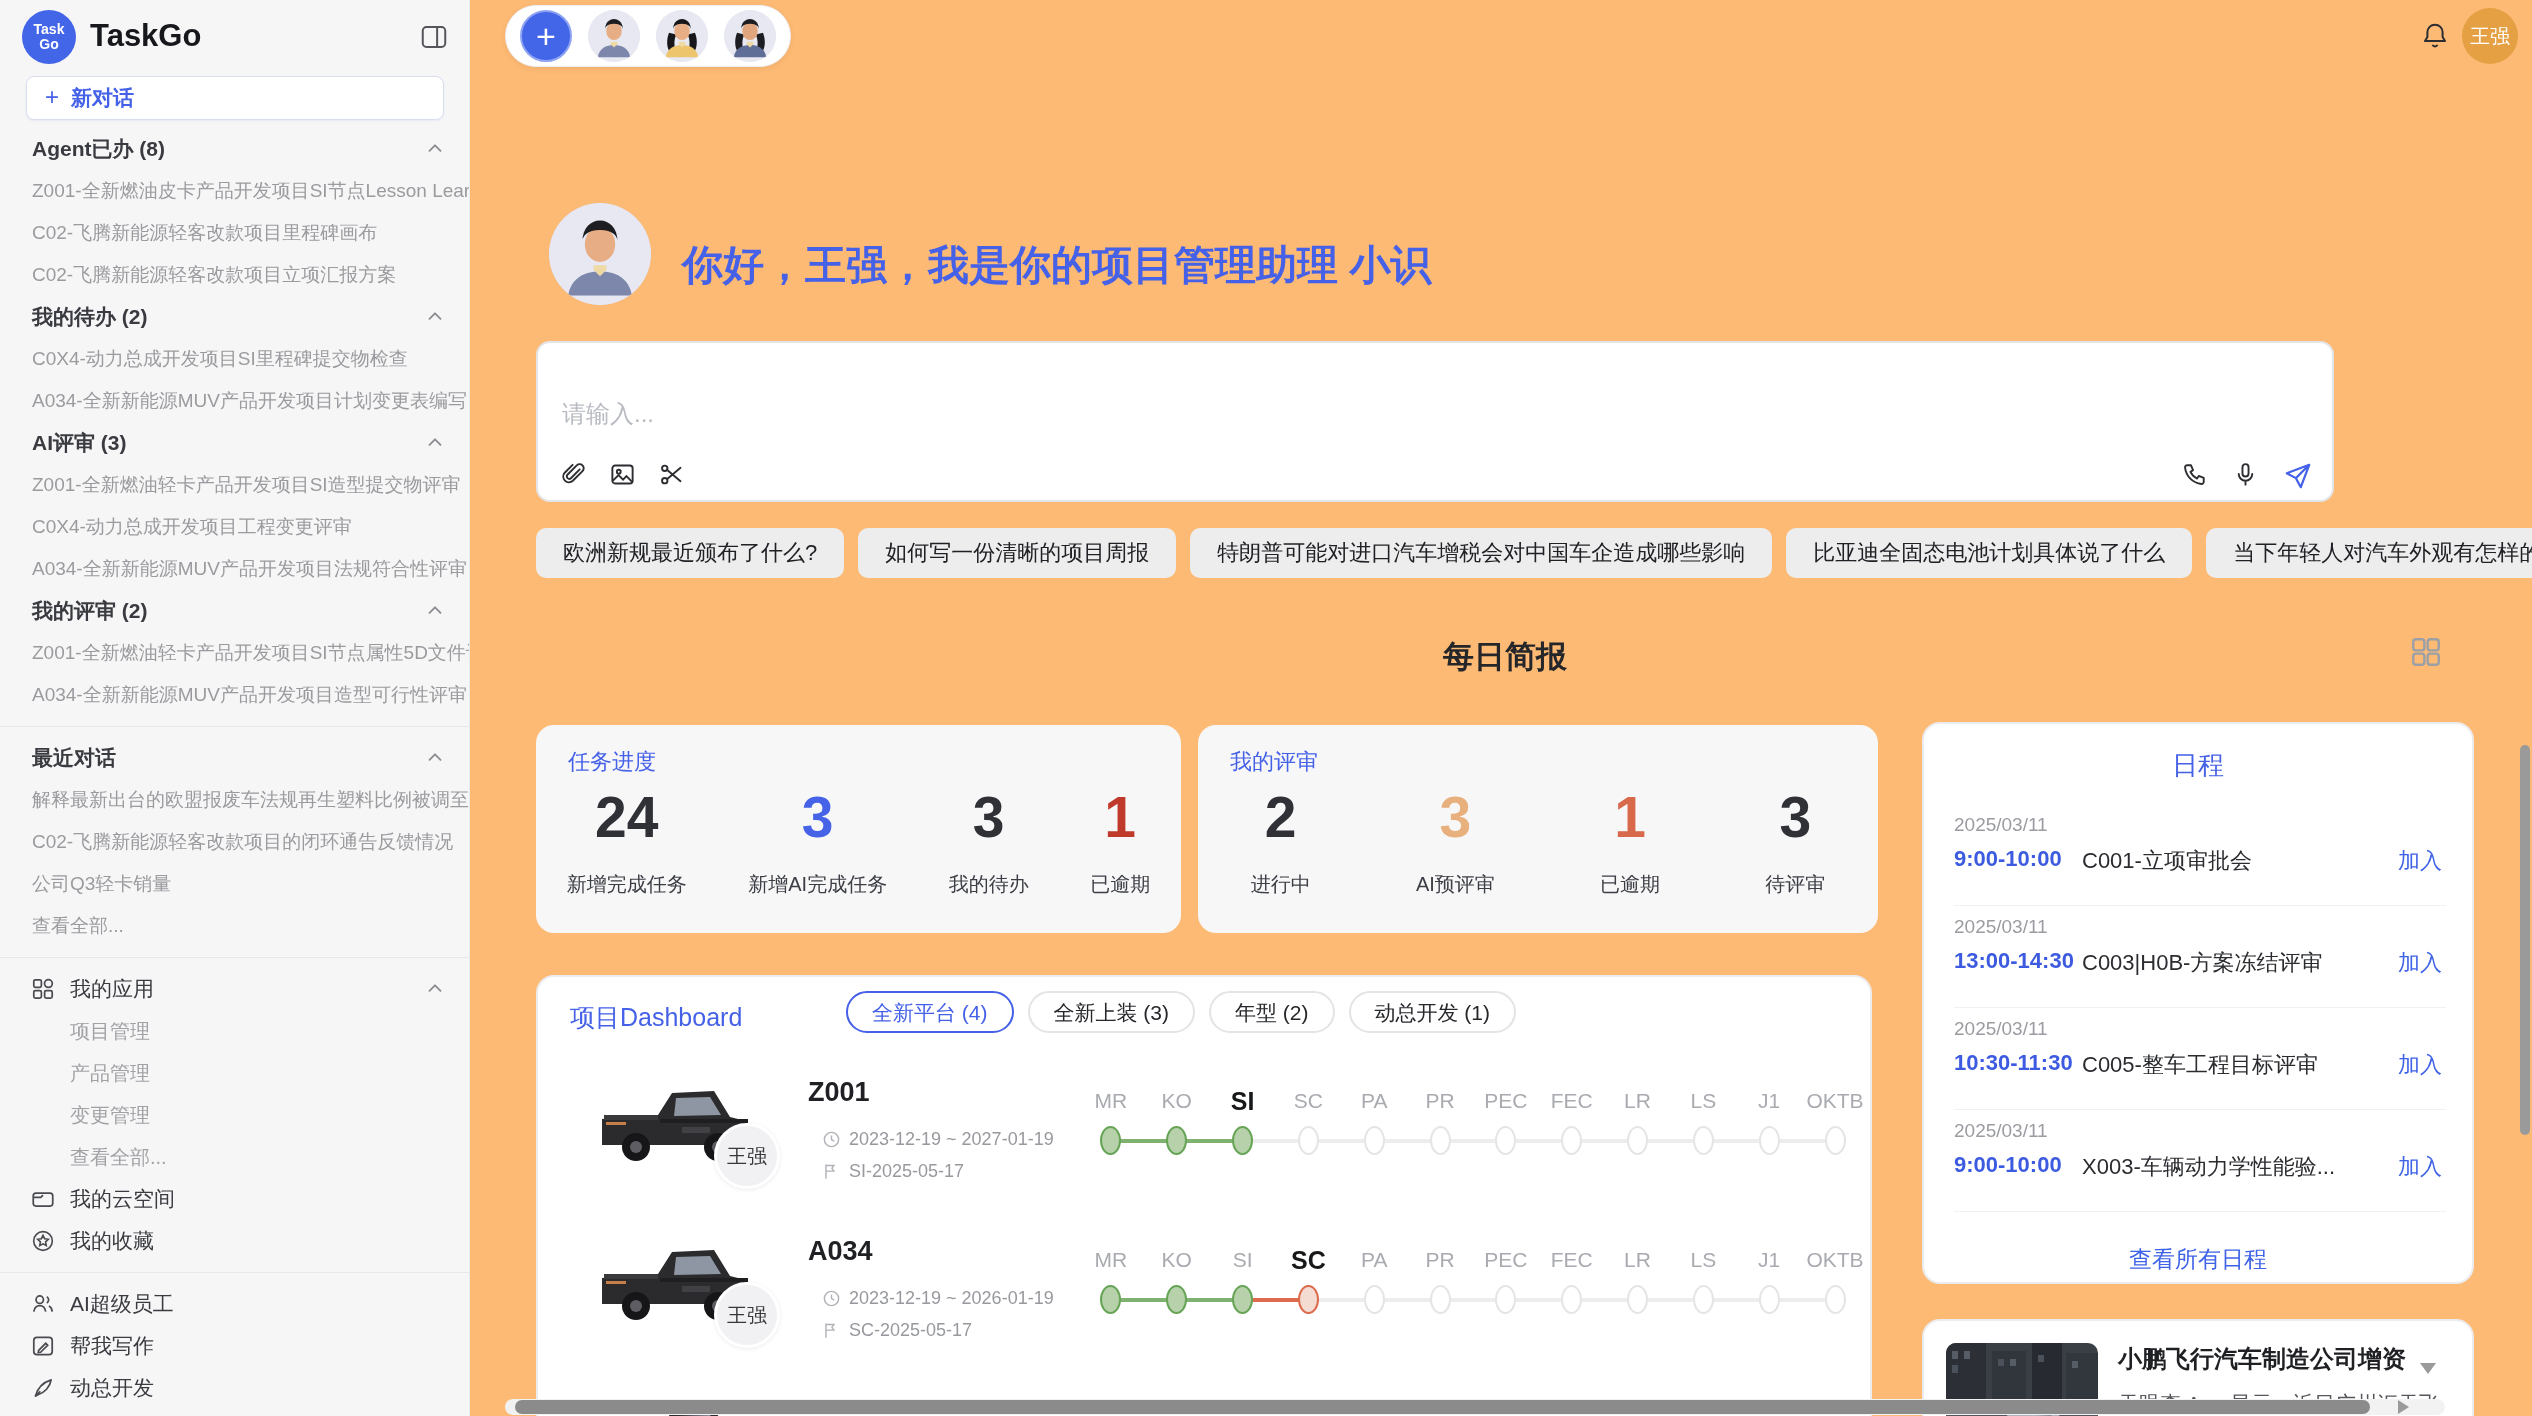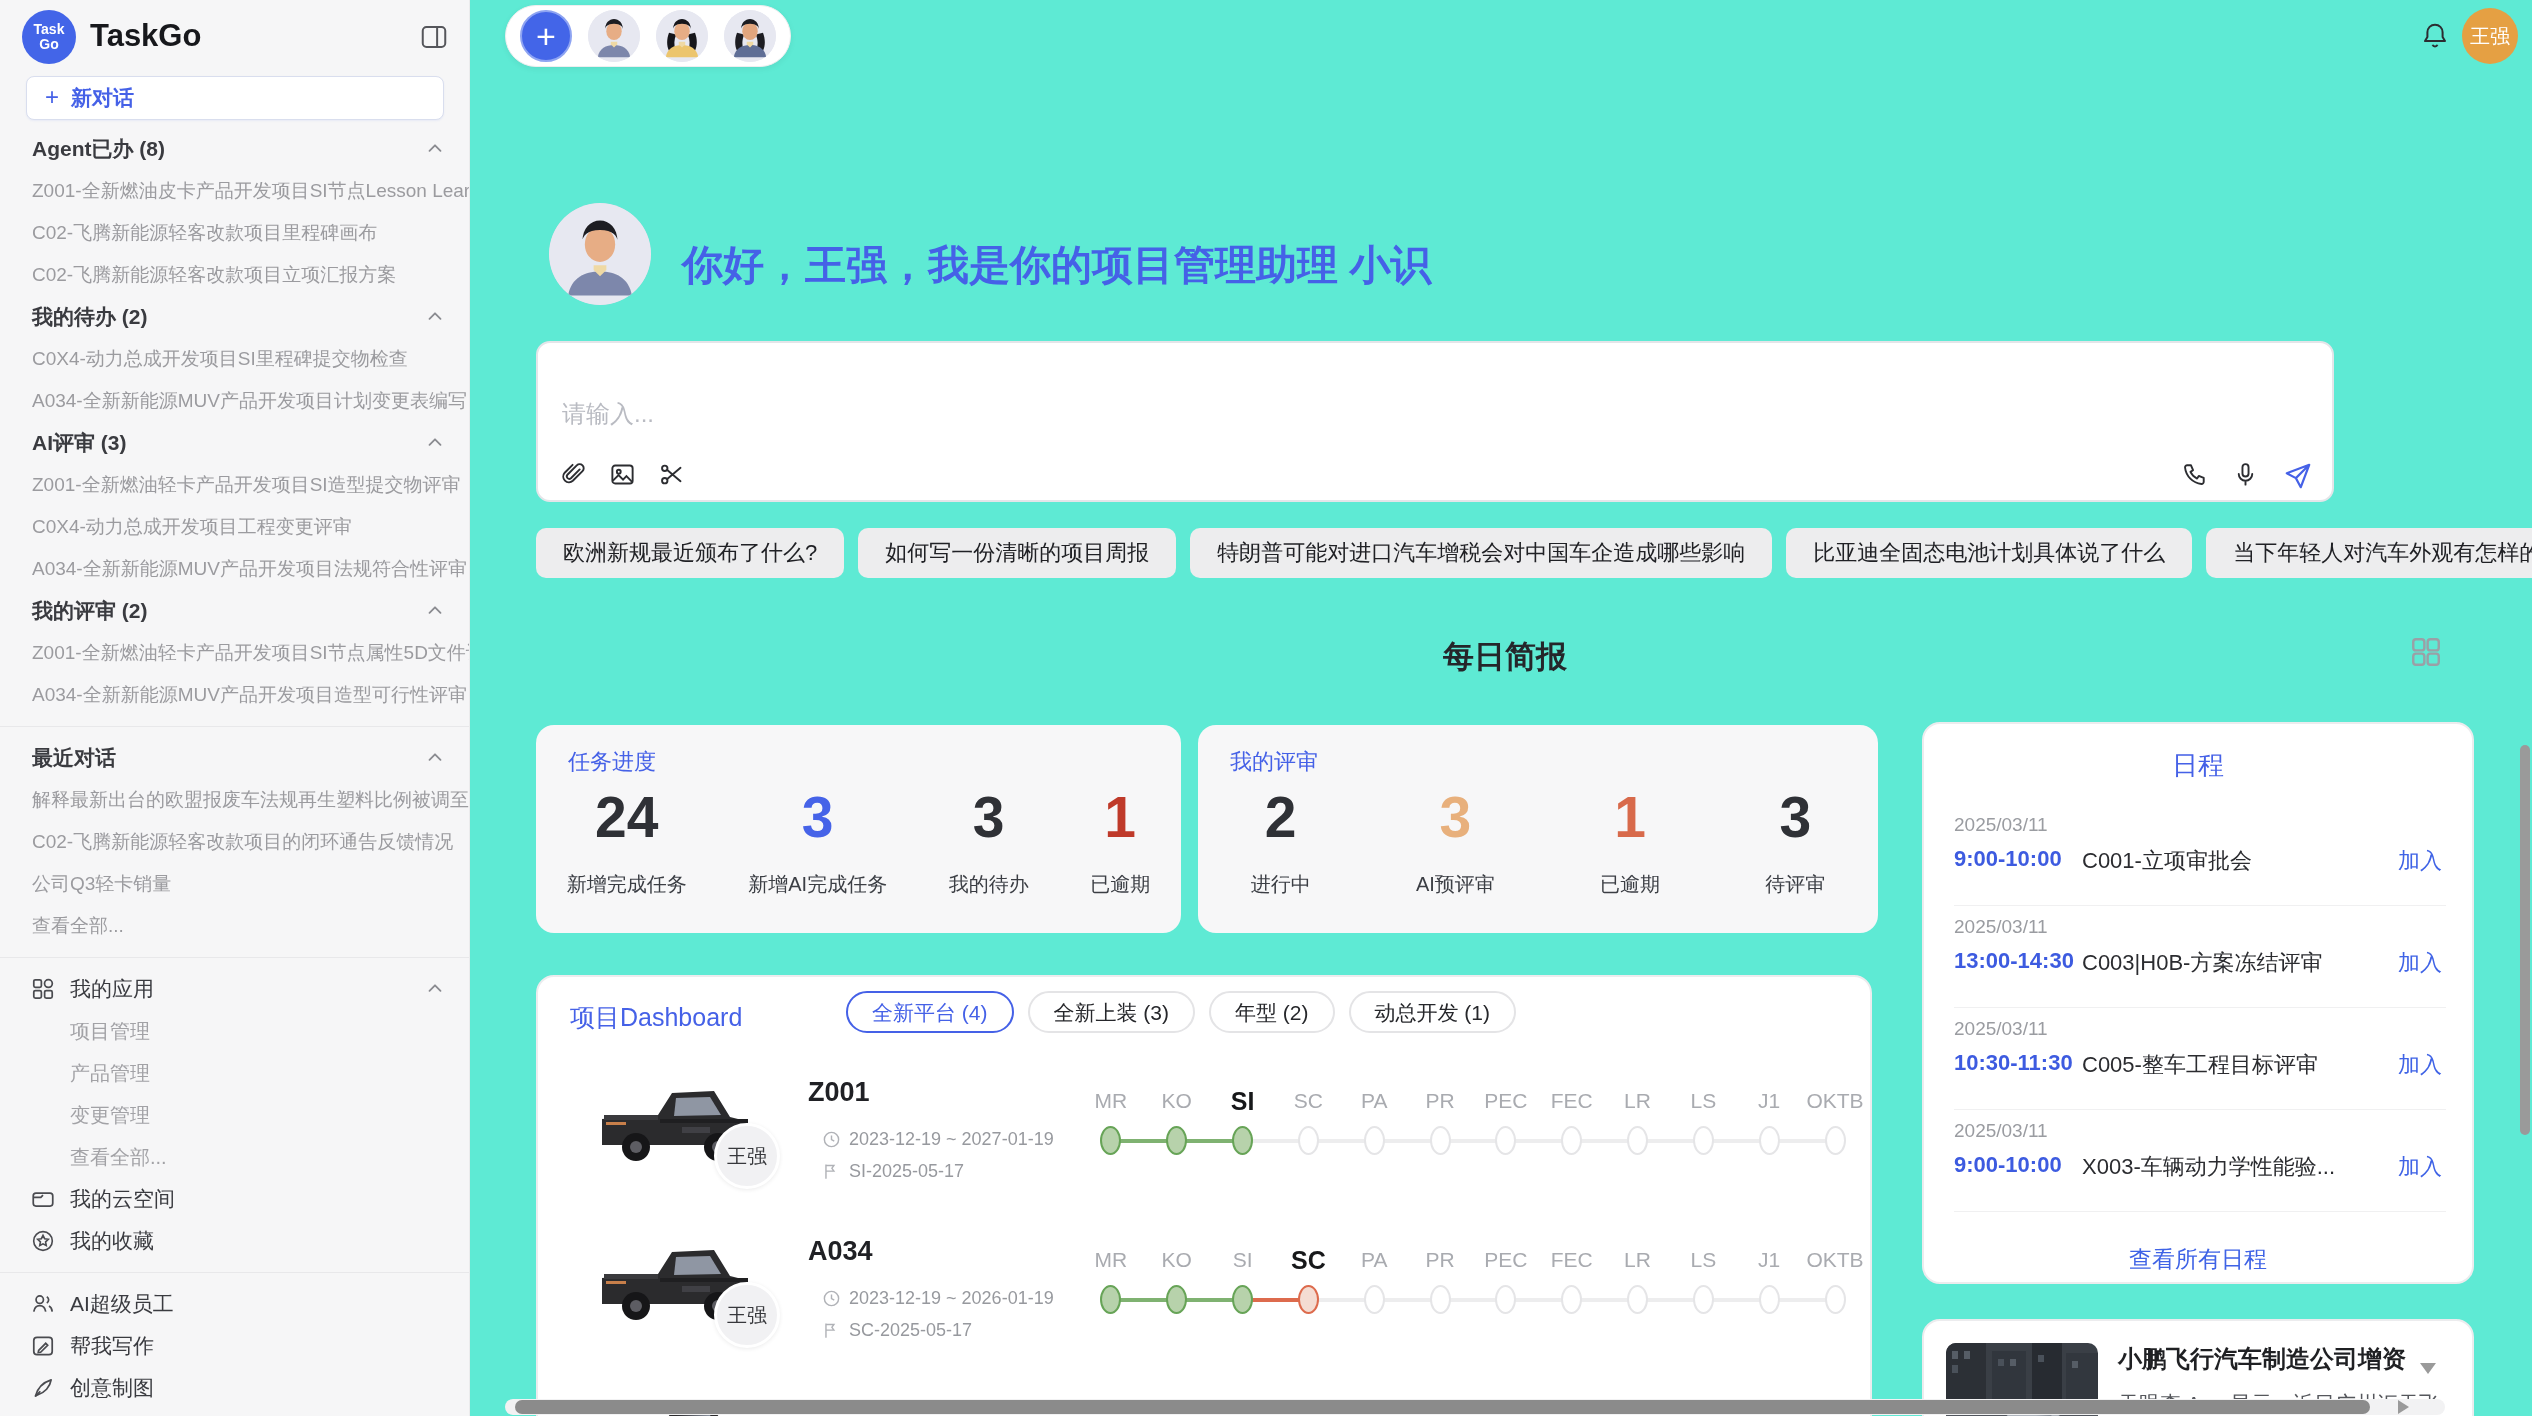--- a/index.html
+++ b/index.html
@@ -1,18 +1,18 @@
 <!DOCTYPE html>
 <html><head>
 <meta charset="utf-8">
 <style>
   html,body{margin:0;padding:0;background:#fff;}
   *{box-sizing:border-box;}
   body{font-family:"Liberation Sans","DejaVu Sans",sans-serif;color:#222;}
-  .screen{position:relative;width:2532px;height:1416px;overflow:hidden;background:#5eead4;padding-left:48px;}
+  .screen{position:relative;width:2532px;height:1416px;overflow:hidden;background:#fdba74;padding-left:48px;}
 
   
   .sidebar{position:absolute;left:0;top:0;width:470px;height:1416px;background:#f6f6f7;border-right:1px solid #ebebec;overflow:hidden;}
   .side-head{position:relative;height:72px;}
   .logo{position:absolute;left:22px;top:10px;width:54px;height:54px;border-radius:50%;background:#4365e8;color:#fff;display:flex;flex-direction:column;align-items:center;justify-content:center;font-size:14px;line-height:15px;font-weight:600;}
   .app-title{position:absolute;left:90px;top:18px;font-size:31px;font-weight:700;color:#17181c;}
   .panel-toggle{position:absolute;right:20px;top:22px;width:30px;height:30px;cursor:pointer;}
   .new-chat{position:absolute;left:26px;top:76px;width:418px;height:44px;background:#fff;border:1px solid #d9deee;border-radius:8px;display:flex;align-items:center;padding:0 18px;color:#4561e7;font-size:21px;font-weight:600;box-shadow:0 1px 2px rgba(70,99,232,.08);cursor:pointer;}
   .new-chat .plus{font-size:24px;font-weight:400;margin-right:12px;margin-top:-2px;}
   .side-scroll{position:absolute;left:0;top:128px;width:470px;}
@@ -239,21 +239,21 @@
                 <rect x="3.5" y="4" width="17" height="16" rx="3"></rect>
                 <path d="M8 16l6.5-6.5 1.8 1.8L9.8 17.8 7.6 18z"></path>
               </svg></span>
             <span>帮我写作</span>
           </div>
           <div class="side-row">
             <span class="ic"><svg width="26" height="26" viewBox="0 0 24 24" fill="none" stroke="#4a4b50" stroke-width="1.6" stroke-linejoin="round">
                 <path d="M5 19.5c2-7.5 7.5-12.8 14.5-15-1 6.5-6 12-12.5 13.8z"></path>
                 <path d="M5 19.5l4.5-4.5"></path>
               </svg></span>
-            <span>创意制图</span>
+            <span>动总开发</span>
           </div>
         </div>
     </div>
   </div>
 
   <div class="top-pill">
     <div class="plus-btn">+</div>
     <div class="pill-avatar" id="pav1"><svg width="100%" height="100%" viewBox="0 0 64 64">
           <circle cx="32" cy="32" r="32" fill="#e7e8f1"></circle>
           <ellipse cx="32" cy="26" rx="9.5" ry="11" fill="#e7ad85"></ellipse>

